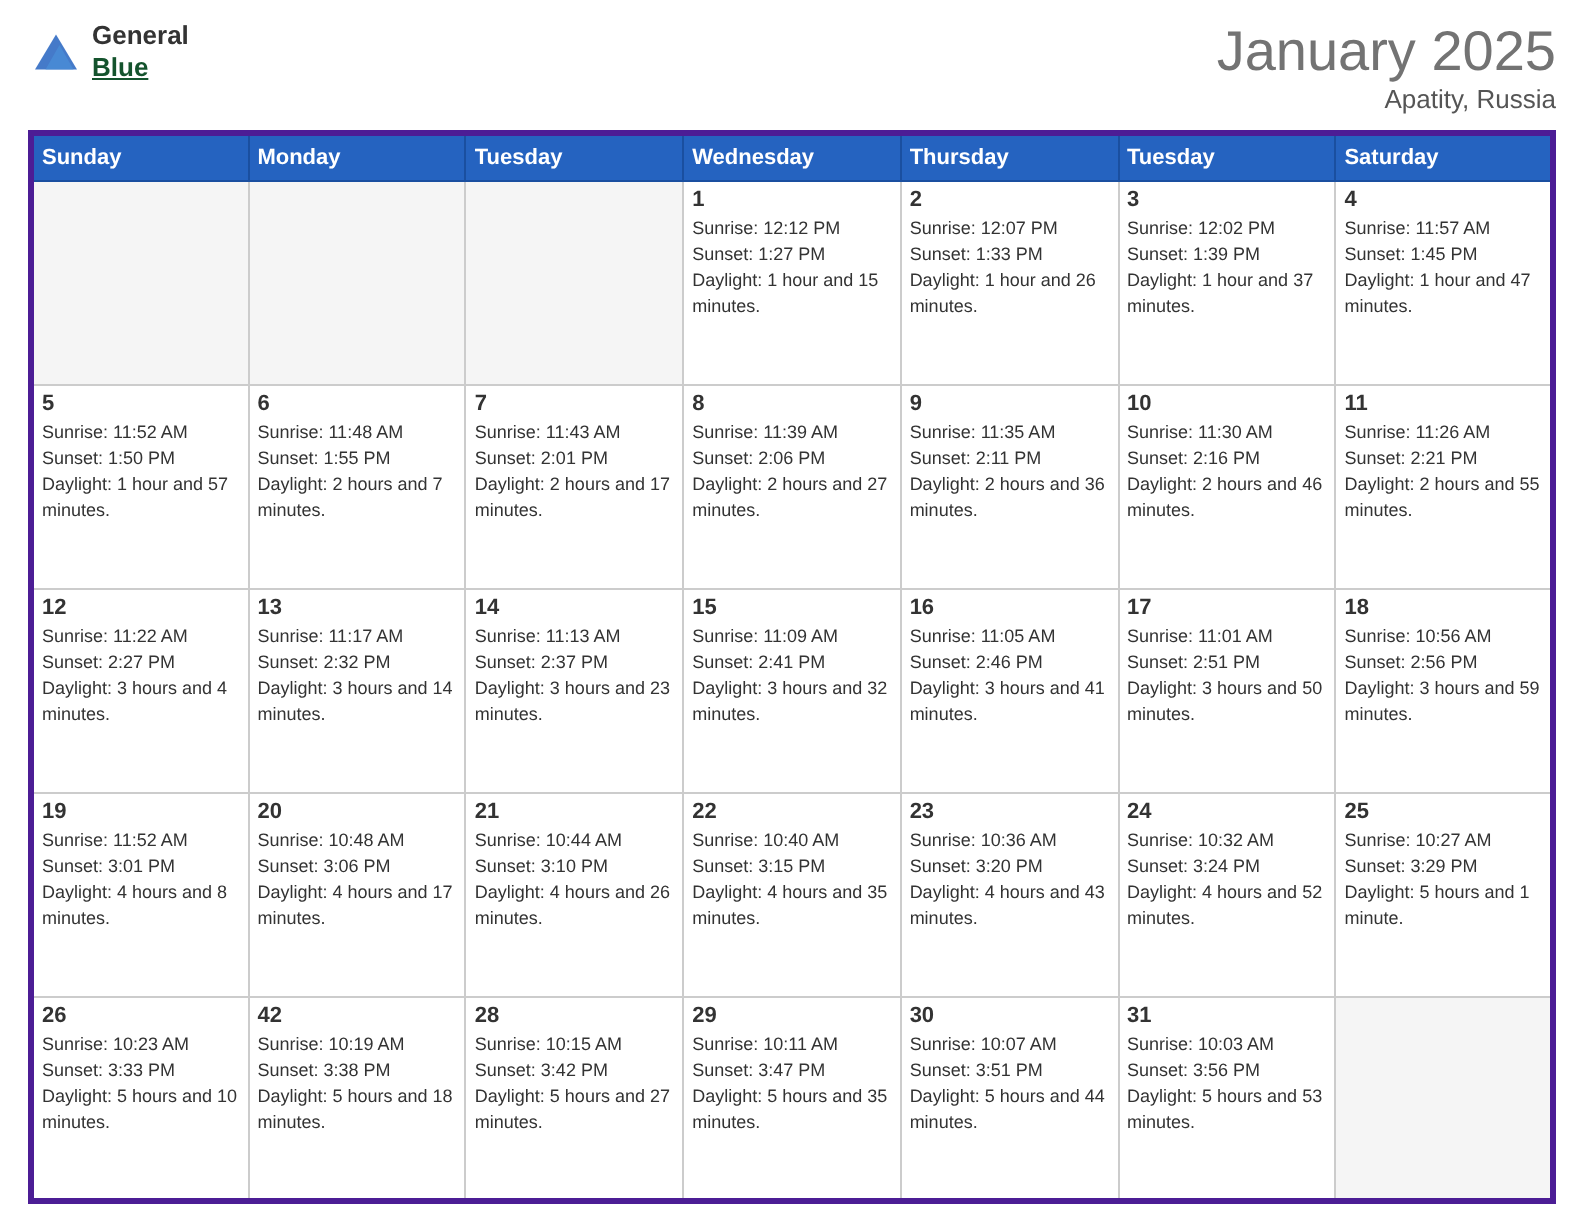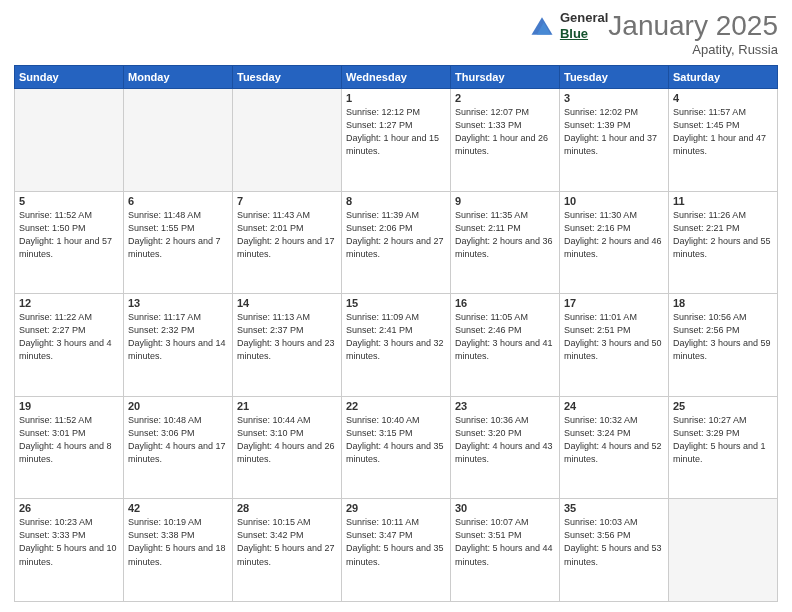--- a/index.html
+++ b/index.html
@@ -9,21 +9,20 @@
       width: 792px;
       height: 612px;
       overflow: hidden;
     }
     .page {
       width: 792px;
       height: 612px;
       padding: 10px 14px;
       display: flex;
       flex-direction: column;
-      align-items: flex-end;
     }
     .header {
       display: flex;
       justify-content: space-between;
       align-items: flex-start;
       margin-bottom: 8px;
     }
     .logo {
       display: flex;
       align-items: center;
@@ -49,21 +48,21 @@
       font-size: 28px;
       font-weight: 300;
       color: #737373;
     }
     .title-location {
       font-size: 13px;
       color: #555;
     }
     .calendar {
       flex: 1;
-      border: 1px solid #4c1d95;
+      border: 3px solid #4c1d95;
       border-collapse: collapse;
       width: 100%;
       table-layout: fixed;
     }
     .calendar th {
       background: #2563c0;
       color: #fff;
       font-size: 11px;
       font-weight: bold;
       padding: 5px 4px;
@@ -314,21 +313,21 @@
 Sunset: 3:47 PM
 Daylight: 5 hours and 35 minutes.</div>
           </td>
           <td>
             <span class="day-num">30</span>
             <div class="cell-text">Sunrise: 10:07 AM
 Sunset: 3:51 PM
 Daylight: 5 hours and 44 minutes.</div>
           </td>
           <td>
-            <span class="day-num">35</span>
+            <span class="day-num">31</span>
             <div class="cell-text">Sunrise: 10:03 AM
 Sunset: 3:56 PM
 Daylight: 5 hours and 53 minutes.</div>
           </td>
           <td class="empty"></td>
         </tr>
       </tbody>
   </table>
 </div>
 

